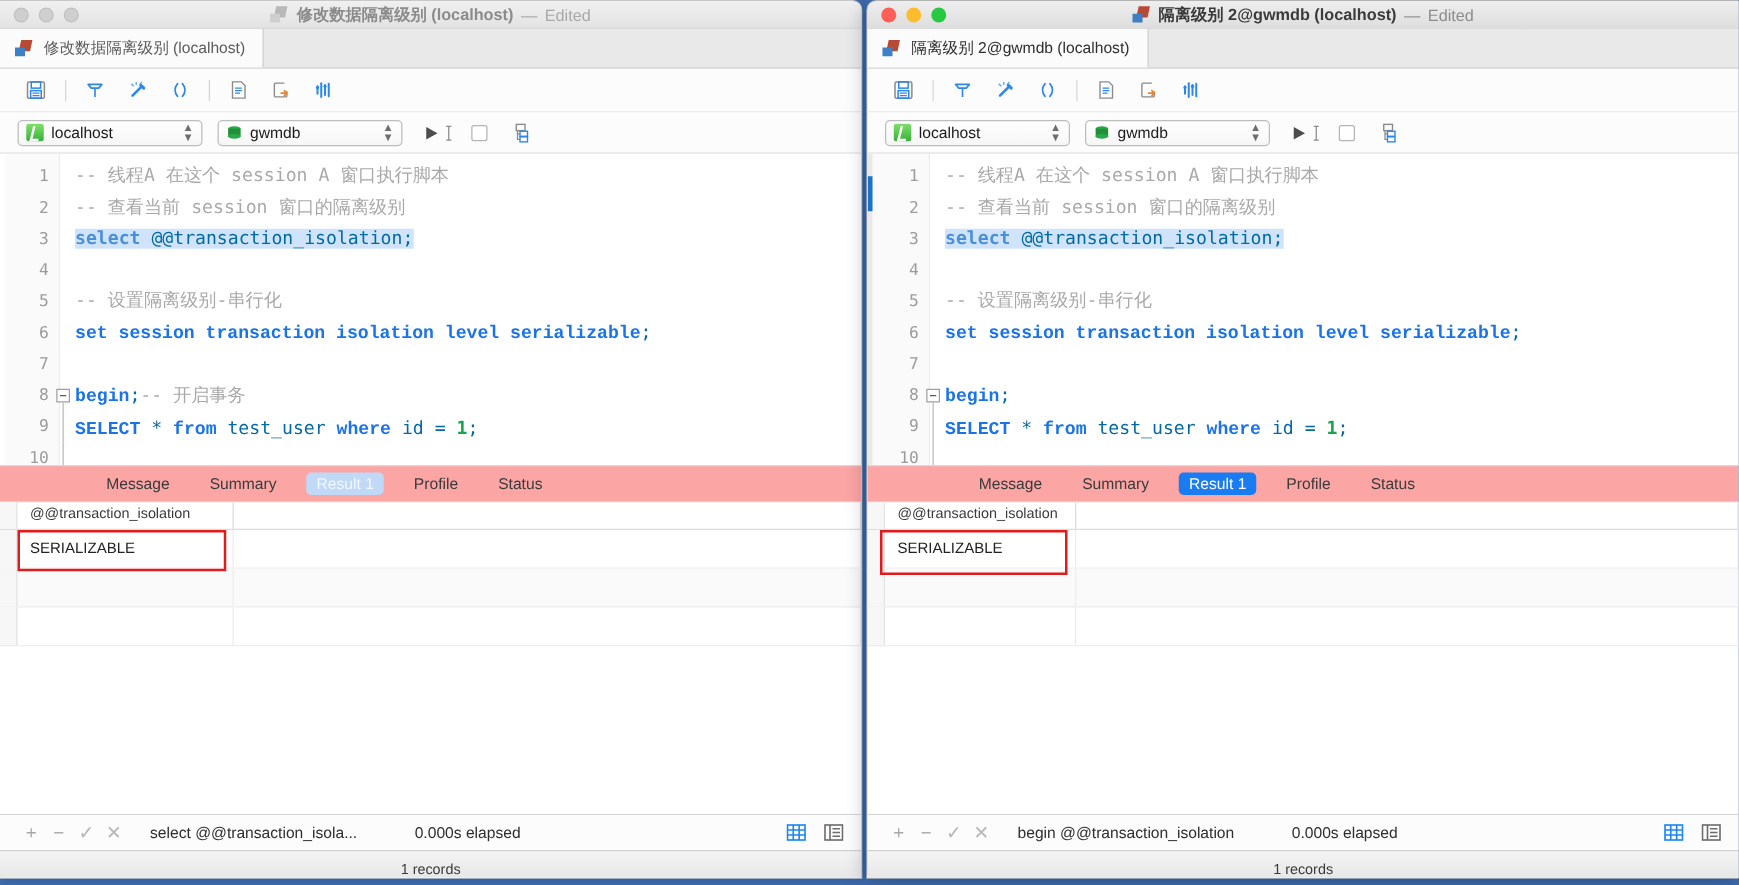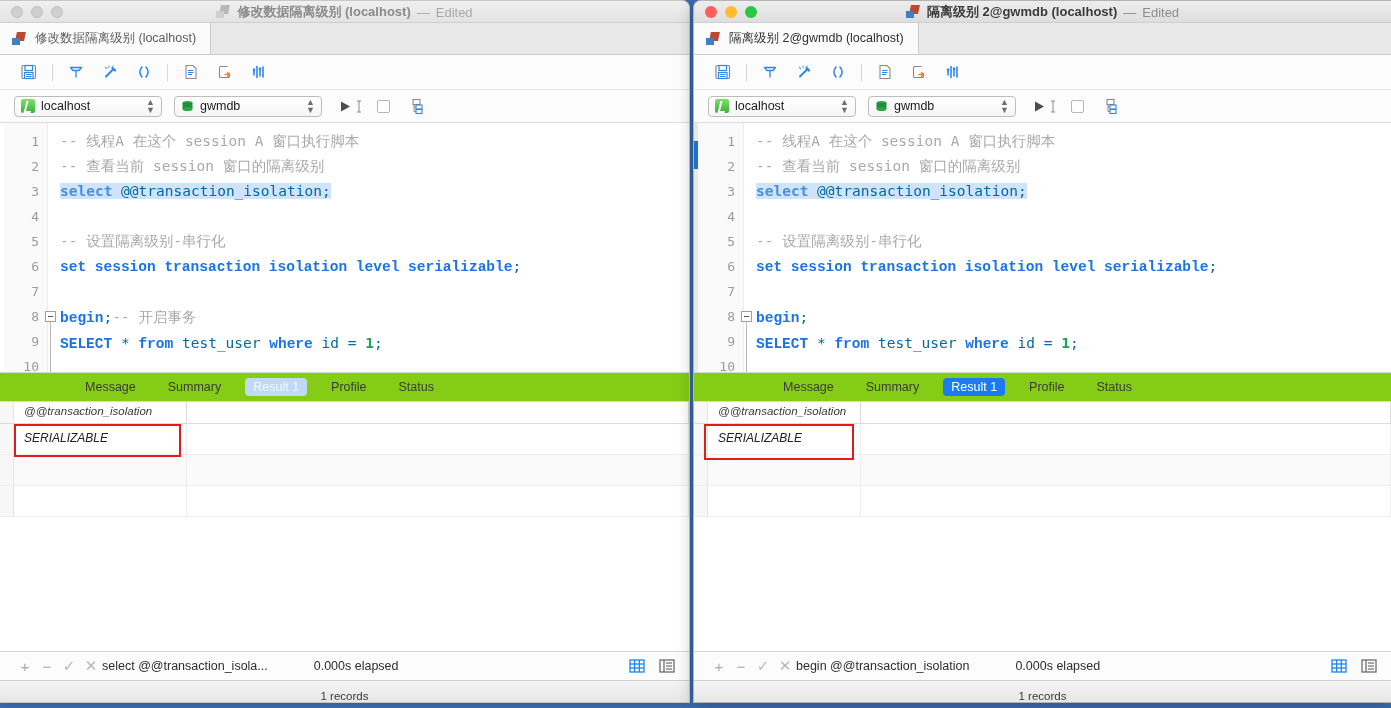--- a/index.html
+++ b/index.html
@@ -149,29 +149,29 @@
   .cmt { color:#a9a9a9; }
   .num { color:#1aa351; font-weight:bold; }
   .plain { color:#0369a1; }
   .sel { background:#cfe4fb; }
   .kw-sel { color:#4a90d9; font-weight:bold; }
 
   
   .restabs {
     height:30px; flex:none;
     display:flex; align-items:center; justify-content:center; gap:16px;
-    background:#84cc16; border-top:1px solid #d9d9d9; border-bottom:1px solid #d9d9d9;
+    background:#fca5a5; border-top:1px solid #d9d9d9; border-bottom:1px solid #d9d9d9;
     font-size:12.5px; color:#3b3b3b; padding-right: 170px;
   }
   .restab { padding:2px 8px; border-radius:4px; }
   .restab.active-dim { background:#bfd9f7; color:#f2f7fd; }
   .restab.active { background:#1a7cf2; color:#ffffff; }
 
   
-  .grid { flex:1; display:flex; flex-direction:column; background:#fff; overflow:hidden; position:relative;font-style:italic; }
+  .grid { flex:1; display:flex; flex-direction:column; background:#fff; overflow:hidden; position:relative; }
   .grid-head { height:22px; display:flex; border-bottom:1px solid #dcdcdc; background:#fff; }
   .grid-rownum { width:14px; border-right:1px solid #e4e4e4; background:#f7f7f7; flex:none;}
   .gh-cell {
     font-size:11.5px; color:#3a3a3a; padding: 3px 0 0 10px;
     border-right:1px solid #dcdcdc;
   }
   .grid-body { flex:1; }
   .grow { height:31px; display:flex; border-bottom:1px solid #ededed; }
   .grow.alt { background:#fafafa; }
   .gcell { font-size:12px; color:#222; padding:7px 0 0 10px; border-right:1px solid #ededed; }
@@ -180,21 +180,21 @@
   }
 
   
   .resfoot {
     height:29px; flex:none; display:flex; align-items:center;
     border-top:1px solid #d4d4d4; background:#fcfcfc; padding-left:14px;
     font-size:12.5px; color:#2e2e2e; gap:0px;
   }
   .foot-ico { width:22px; text-align:center; color:#a8a8a8; font-size:15px; }
   .foot-ico.chk { color:#b7b7b7; }
-  .foot-q { }
+  .foot-q { margin-left:18px; }
   .foot-el { margin-left:46px; }
   .foot-right { margin-left:auto; display:flex; align-items:center; gap:14px; padding-right:14px; }
 
   
   .statusbar {
     height:22px; flex:none; display:flex; align-items:flex-end; justify-content:center;
     background:linear-gradient(#f4f4f4,#e7e7e7); border-top:1px solid #d0d0d0;
     font-size:11.5px; color:#3a3a3a;
   }
 

